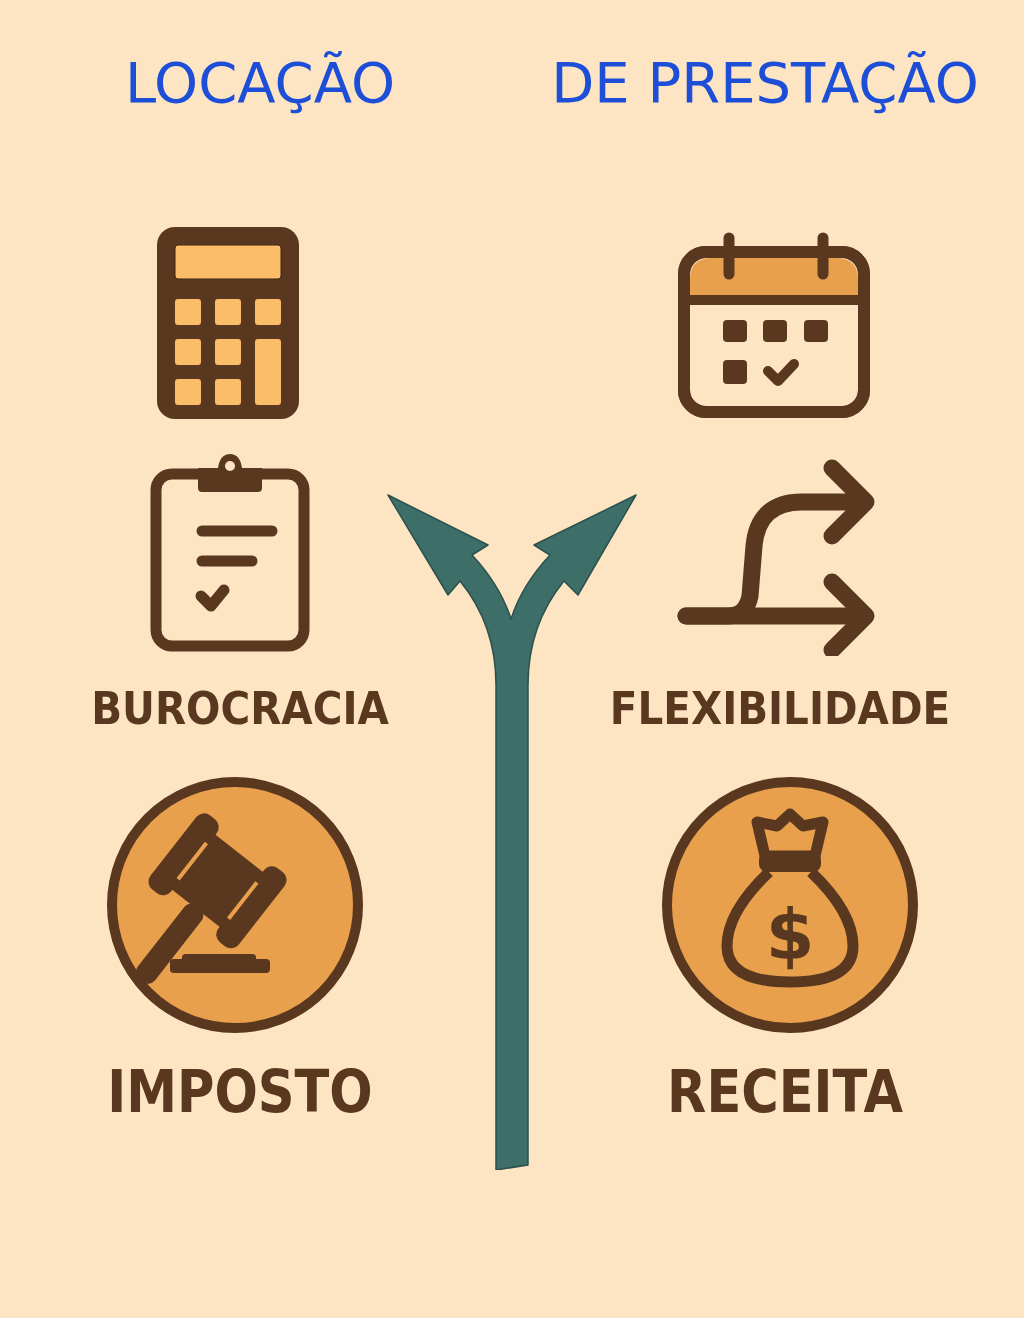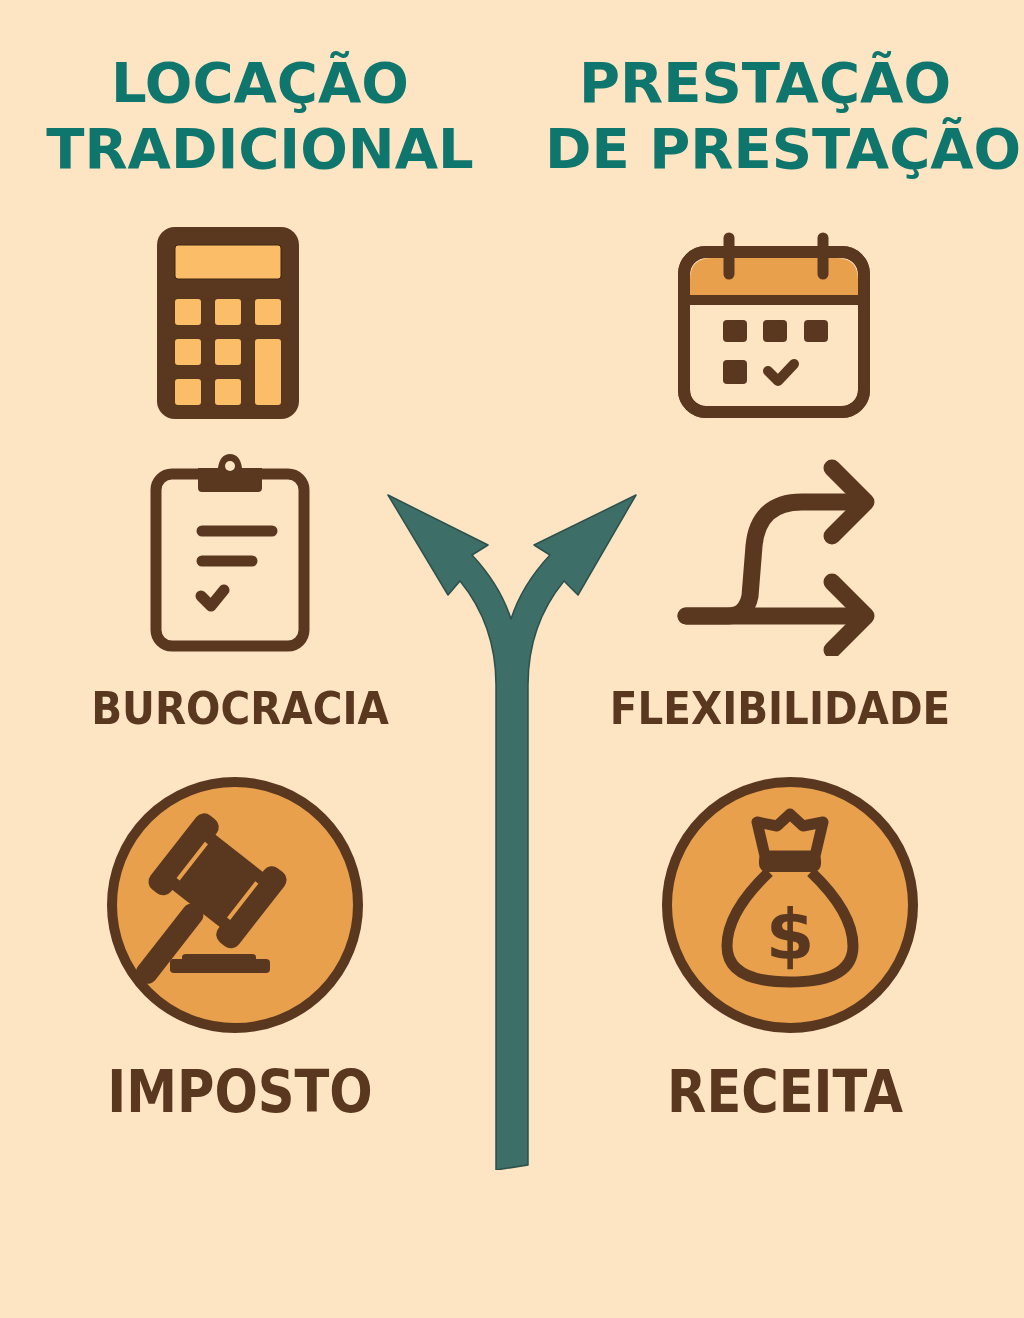--- a/index.html
+++ b/index.html
@@ -10,26 +10,26 @@
       width: 1024px;
       height: 1318px;
       background: #fde4c2;
       position: relative;
       overflow: hidden;
       font-family: "DejaVu Sans", "Liberation Sans", sans-serif;
       color: #5a3820;
     }
     .abs { position: absolute; }
     .title {
-      font-weight: bold;
+      font-weight: normal;
       font-size: 56px;
       line-height: 66px;
       text-align: center;
       letter-spacing: 0px;
-      color: #0f766e;
+      color: #1d4ed8;
       white-space: nowrap;
     }
     .label {
       font-weight: bold;
       font-size: 44px;
       line-height: 50px;
       text-align: center;
       color: #5a3820;
       white-space: nowrap;
       transform: scaleX(0.92);
@@ -43,25 +43,23 @@
       white-space: nowrap;
       transform: scaleX(0.88);
     }
     svg { display: block; }
   </style>
 </head>
 <body>
 
 <div class="abs title" style="left:40px; top:50px; width:440px;">
   <div>LOCAÇÃO</div>
-  <div>TRADICIONAL</div>
 </div>
 
 <div class="abs title" style="left:545px; top:50px; width:440px;">
-  <div>PRESTAÇÃO</div>
   <div>DE PRESTAÇÃO</div>
 </div>
 
 <div class="abs" style="left:155px; top:225px; width:146px; height:196px;">
   <svg width="146" height="196" viewBox="0 0 146 196">
     <rect x="2" y="2" width="142" height="192" rx="18" fill="#5a3820"></rect>
     <rect x="20" y="20" width="106" height="34" rx="3" fill="#fbbd68" stroke="#3e2412" stroke-width="1"></rect>
     <rect x="20" y="74" width="26" height="26" rx="3" fill="#fbbd68"></rect>
     <rect x="60" y="74" width="26" height="26" rx="3" fill="#fbbd68"></rect>
     <rect x="100" y="74" width="26" height="26" rx="3" fill="#fbbd68"></rect>

